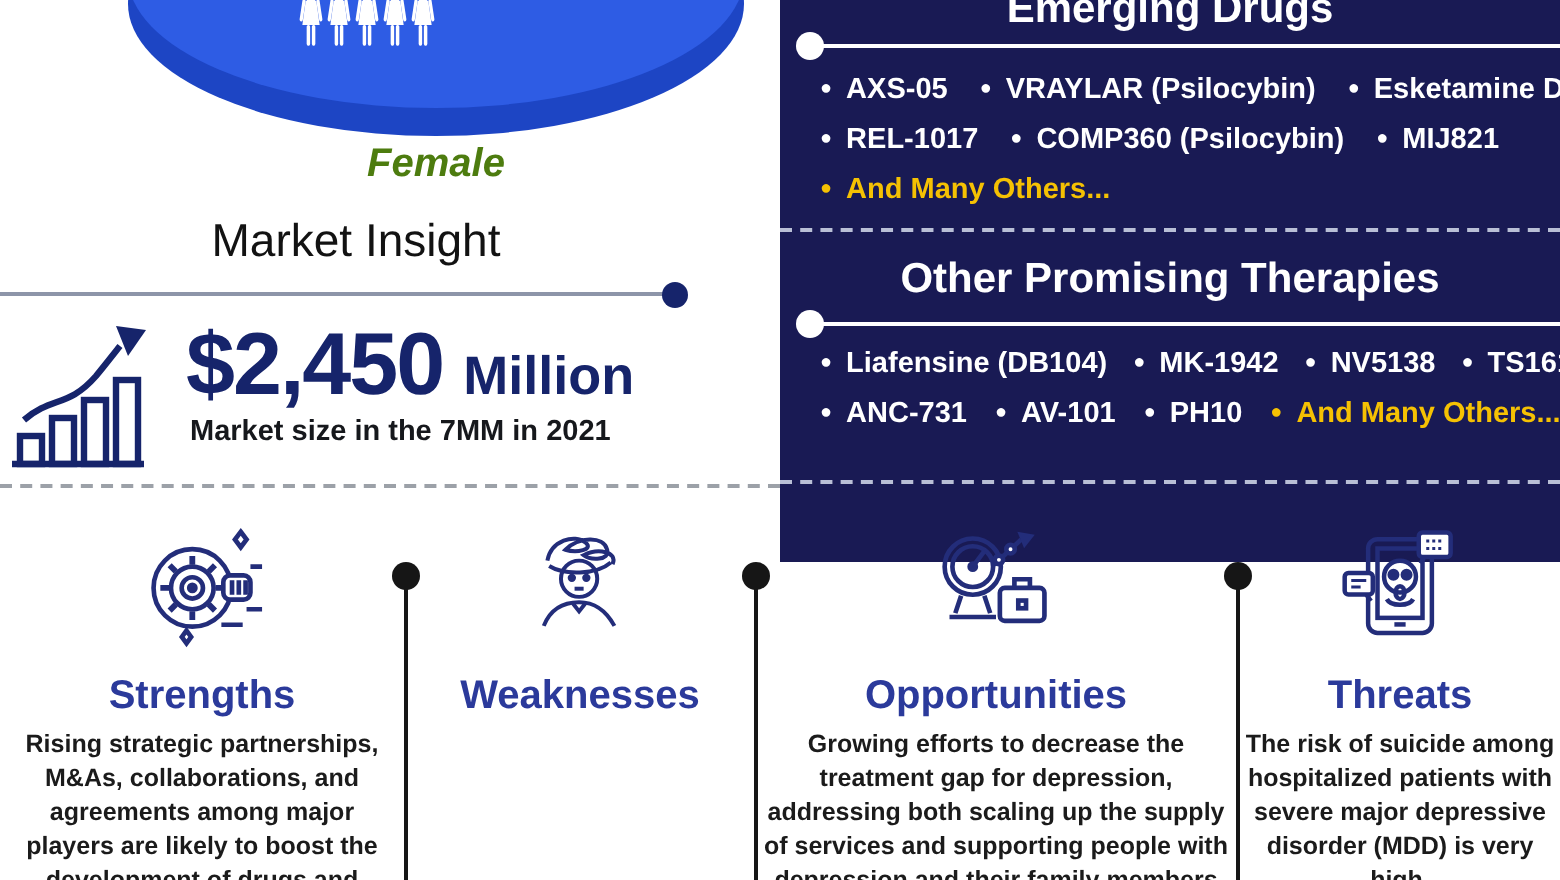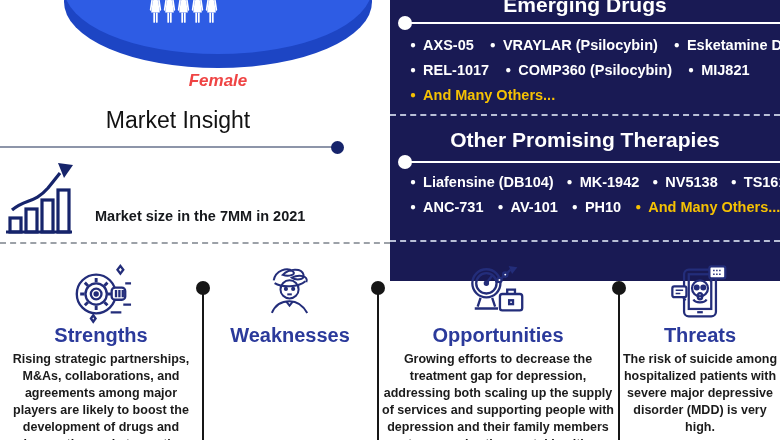--- a/index.html
+++ b/index.html
@@ -6,21 +6,21 @@
   body { background:#fff; }
   #stage {
     position:relative; width:780px; height:440px; background:#fff;
     overflow:hidden; font-family:"Liberation Sans", sans-serif;
   }
   
   .pie-side  { position:absolute; left:64px; top:-64px; width:308px; height:132px; border-radius:50%; background:#1D45C4; }
   .pie-top   { position:absolute; left:64px; top:-78px; width:308px; height:132px; border-radius:50%; background:#2E5CE4; }
   .figures   { position:absolute; left:149px; top:-9px; display:flex; gap:1px; }
   .female-label { position:absolute; left:118px; top:71px; width:200px; text-align:center;
-    font-style:italic; font-weight:bold; font-size:17px; color:#ef4444; }
+    font-style:italic; font-weight:bold; font-size:20px; color:#4d7c0f; }
   
   .mi-title { position:absolute; left:0; top:107px; width:356px; text-align:center;
     font-size:23px; font-weight:normal; color:#121212; }
   .mi-line  { position:absolute; left:0; top:146px; width:333px; height:2px; background:#8D95A9; }
   .mi-dot   { position:absolute; left:331px; top:141px; width:13px; height:13px; border-radius:50%; background:#16246B; }
   .stat-icon { position:absolute; left:6px; top:158px; }
   .stat-line { position:absolute; left:93px; top:158px; display:flex; align-items:baseline; gap:10px; white-space:nowrap; }
   .stat-value { font-size:44px; font-weight:bold; color:#16246B; letter-spacing:-1px; }
   .stat-unit  { font-size:27px; font-weight:bold; color:#16246B; }
   .stat-caption { position:absolute; left:95px; top:208px; font-size:14.5px; font-weight:bold; color:#16181C; }
@@ -34,21 +34,21 @@
   .drug { display:flex; align-items:center; }
   .bullet { font-size:10px; margin-right:7px; line-height:1; }
   .gold { color:#F5C103; }
   .dashed-navy { position:absolute; left:0; right:0; border-top:2px dashed #B9BFD6; }
   .dashed-white { position:absolute; left:0; top:242px; width:390px; border-top:2px dashed #9CA1A8; }
   
   .vdiv { position:absolute; top:288px; bottom:0; width:2px; background:#161616; }
   .vdot { position:absolute; top:281px; width:14px; height:14px; border-radius:50%; background:#161616; }
   .swot-col { position:absolute; top:262px; text-align:center; }
   .swot-icon { height:62px; display:flex; align-items:center; justify-content:center; }
-  .swot-title { font-size:20px; font-weight:bold; color:#2B3A9B; margin-top:0; }
+  .swot-title { font-size:20px; font-weight:bold; color:#2B3A9B; margin-top:13px; }
   .swot-text { font-size:12.5px; font-weight:bold; color:#1B1B1B; line-height:17px; margin-top:4px; }
   svg { display:block; }
 </style>
 </head>
 <body>
 
 <div id="stage">
 
   <div class="pie-side"></div>
   <div class="pie-top"></div>
@@ -113,20 +113,24 @@
   <div class="stat-icon">
     <svg width="80" height="78" viewBox="0 0 80 78" fill="none" stroke="#16246B" stroke-width="3.2">
       <path d="M0,74 H66"></path>
       <rect x="4" y="60" width="11" height="14"></rect>
       <rect x="20" y="51" width="11" height="23"></rect>
       <rect x="36" y="42" width="11" height="32"></rect>
       <rect x="52" y="32" width="11" height="42"></rect>
       <path d="M6,52 C20,40 28,46 42,30 C47,24 50,20 54,15"></path>
       <polygon points="52,5 67,7 58,20" fill="#16246B" stroke="none"></polygon>
     </svg>
+  </div>
+  <div class="stat-line">
+    <span class="stat-value">$2,450</span>
+    <span class="stat-unit">Million</span>
   </div>
   <div class="stat-caption">Market size in the 7MM in 2021</div>
 
   <div class="dashed-white"></div>
 
   <div class="panel">
     <div class="panel-title" style="top:-7px;">Emerging Drugs</div>
     <div class="p-line" style="top:22px;"></div>
     <div class="p-dot" style="top:16px;"></div>
 

